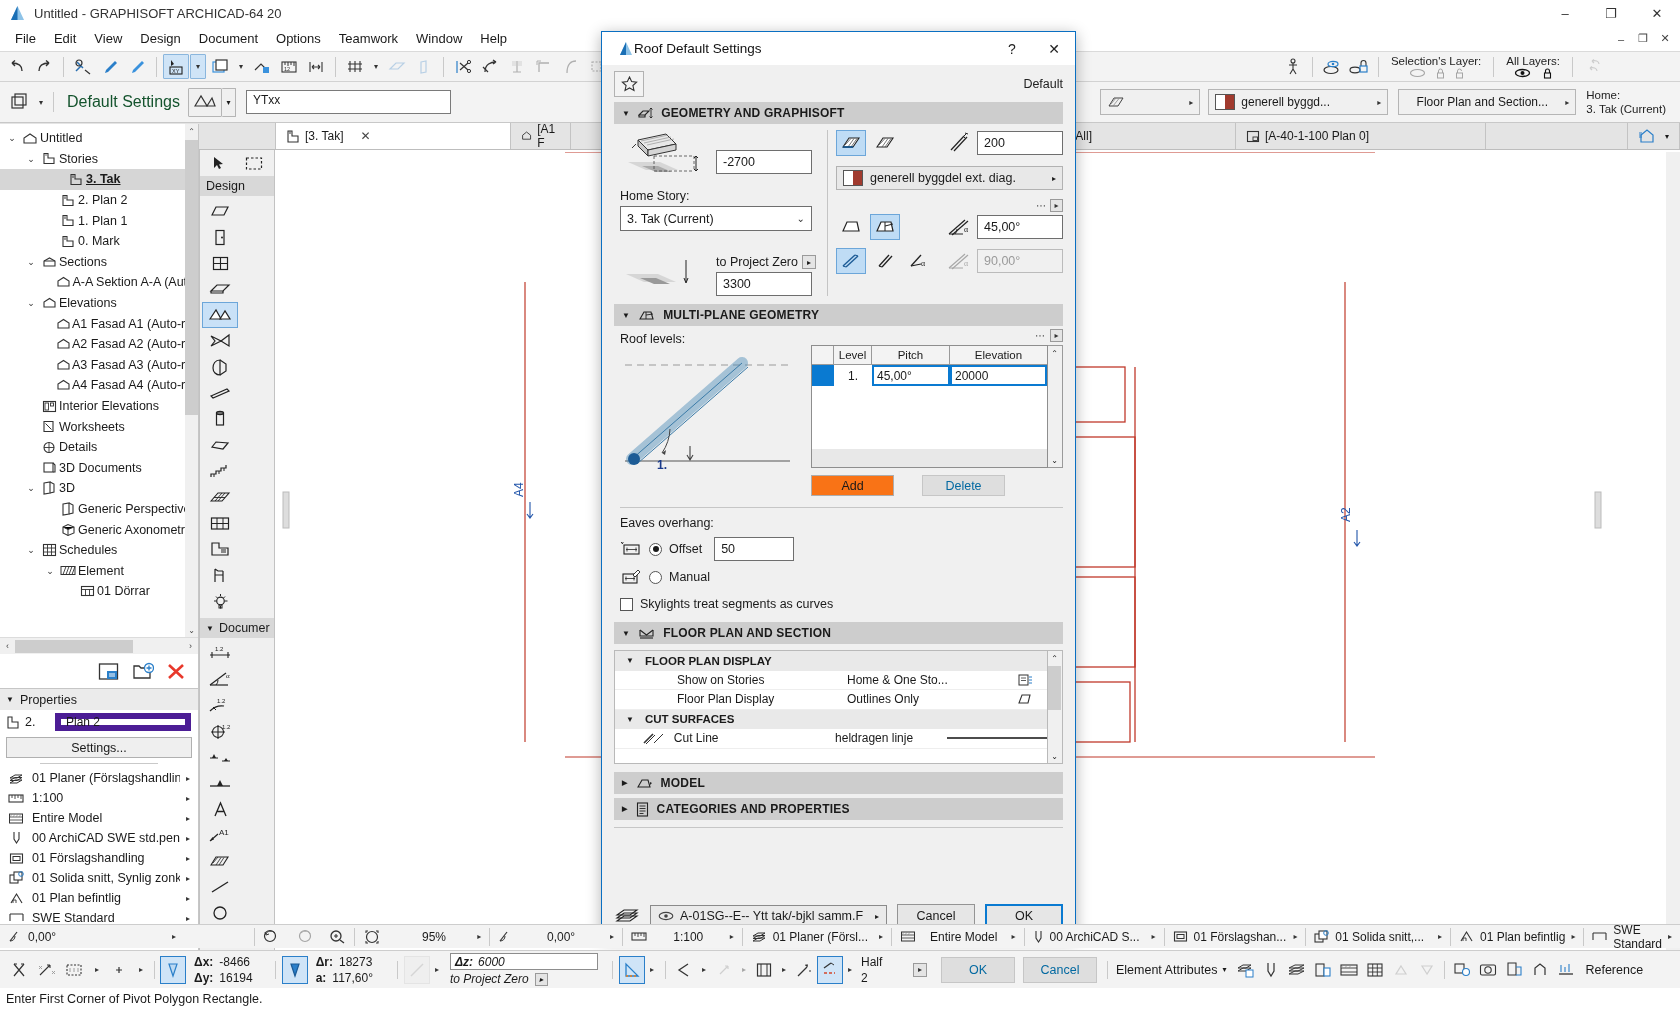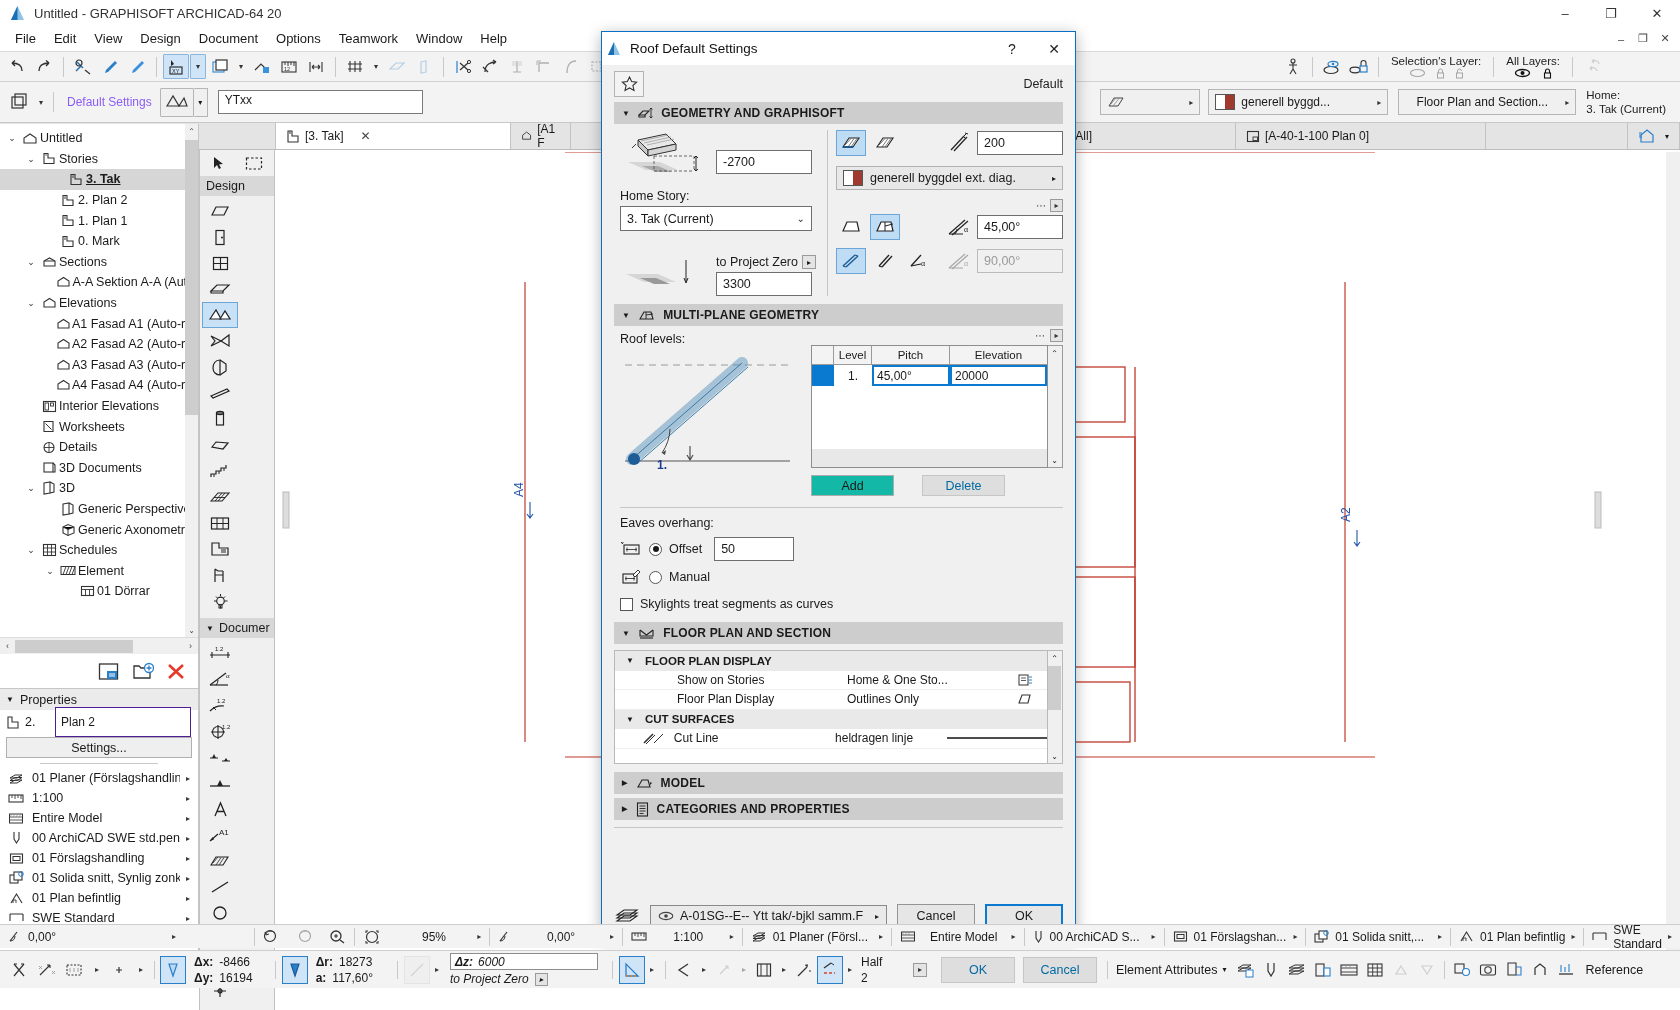--- a/index.html
+++ b/index.html
@@ -29,21 +29,21 @@
   
   .toolbar1 { height:31px; background:#f3f3f3; border-top:1px solid #dadada; border-bottom:1px solid #d2d2d2;
               display:flex; align-items:center; padding-left:4px; gap:1px; }
   .toolbar2 { height:41px; background:#f3f3f3; border-bottom:1px solid #c8c8c8; display:flex; align-items:center; padding-left:4px; }
   .tbtn { width:26px; height:25px; display:flex; align-items:center; justify-content:center; border:1px solid transparent; border-radius:1px; }
   .tbtn.active { background:#cfe4f7; border-color:#8ab6dd; }
   .tbtn.dis { opacity:.35; }
   .tsep { width:1px; height:20px; background:#c9c9c9; margin:0 5px; }
   .tcaret { width:14px; height:25px; display:flex; align-items:center; justify-content:center; font-size:8px; color:#333; }
 
-  .ttext { font-size:12px; color:#8b5cf6; padding:0 8px; }
+  .ttext { font-size:16px; color:#14532d; padding:0 8px; }
   .tinput { height:24px; border:1px solid #7a7a7a; background:#fff; font-size:12px; padding:2px 6px; }
   .tcombo { height:26px; border:1px solid #b5b5b5; background:#f0f0f0; display:flex; align-items:center;
             justify-content:space-between; padding:0 6px; font-size:12px; gap:6px; }
   .tcombo .ar { font-size:8px; color:#333; }
 
   .lbl-small { font-size:11.5px; color:#222; }
 
   
   .swatch { display:inline-flex; border:1px solid #555; height:16px; }
   .swatch i { display:block; width:9px; height:14px; }
@@ -76,21 +76,21 @@
 
   .navbtns { height:34px; background:#ffffff; display:flex; align-items:center; justify-content:flex-end; gap:12px; padding-right:12px; }
 
   .props { border-top:1px solid #c6c6c6; background:#ffffff; }
   .props-hdr { height:21px; display:flex; align-items:center; gap:6px; padding-left:6px; background:#ebebeb;
                font-size:12.5px; }
   .prow { display:flex; align-items:center; height:20px; font-size:12.5px; padding-left:6px; gap:6px; }
   .prow .pi { width:20px; display:flex; align-items:center; justify-content:center; }
   .prow .pl { flex:1; overflow:hidden; white-space:nowrap; }
   .prow .pa { font-size:8px; color:#333; padding-right:8px; }
-  .pinput { flex:1; height:30px; border:1px solid #4c1d95; background:#fff; font-size:12px; padding:0 5px; margin-right:7px;
+  .pinput { flex:1; height:18px; border:6px solid #4c1d95; background:#fff; font-size:12px; padding:0 5px; margin-right:7px;
             display:flex; align-items:center; }
   .pbtn { margin:3px 6px; height:21px; border:1px solid #b0b0b0; background:#efefef; font-size:12.5px;
           display:flex; align-items:center; justify-content:center; }
   .psep { height:1px; background:#c9c9c9; margin:5px 40px 4px 40px; }
 
   
   .toolpal { position:absolute; left:199px; top:150px; width:76px; background:#f0f0f0; border:1px solid #c2c2c2;
              border-top:none; }
   .tp-hdr { height:20px; background:#d8d8d8; display:flex; align-items:center; gap:5px; padding-left:6px;
             font-size:12.5px; }
@@ -101,21 +101,21 @@
 
   
   .canvas { position:absolute; left:275px; top:152px; right:14px; bottom:42px; background:#ffffff; overflow:hidden; }
 
   
   .rightscroll { position:absolute; right:0; top:152px; bottom:42px; width:14px; background:#f0f0f0; }
 
   
   .dialog { position:absolute; left:601px; top:31px; width:475px; height:908px; background:#f0f0f0;
             border:1px solid #0a6fc2; box-shadow:0 3px 14px rgba(0,0,0,.30); display:flex; flex-direction:column; }
-  .dlg-title { height:33px; background:#ffffff; display:flex; align-items:center; padding-left:4px; gap:8px; position:relative; }
+  .dlg-title { height:33px; background:#ffffff; display:flex; align-items:center; padding-left:16px; position:relative; }
   .dlg-title .t { font-size:13.5px; color:#111; }
   .dlg-title .ctrls { position:absolute; right:0; top:0; display:flex; }
   .dlg-title .ctrls div { width:42px; height:33px; display:flex; align-items:center; justify-content:center; font-size:14px; color:#222; }
 
   .dlg-fav { height:37px; display:flex; align-items:center; padding:0 12px; justify-content:space-between; }
   .fav-btn { width:30px; height:26px; border:1px solid #b2b2b2; background:#f3f3f3; display:flex; align-items:center; justify-content:center; }
   .dlg-default { font-size:12.5px; color:#222; }
 
   .dlg-body { flex:1 1 auto; overflow:hidden; padding:0 12px; }
 
@@ -142,21 +142,21 @@
   
   .rl-table { border:1px solid #8e8e8e; background:#fff; }
   .rl-head { display:flex; height:19px; font-size:11.5px; background:#f3f3f3; }
   .rl-head div { border-right:1px solid #9a9a9a; border-bottom:1px solid #9a9a9a; display:flex;
                  align-items:center; justify-content:center; }
   .rl-row { display:flex; height:21px; font-size:12px; }
   .rl-row div { display:flex; align-items:center; }
   .sel-mark { background:#0a7ad1; }
   .cell-edit { border:2px solid #0a7ad1; background:#fff; padding-left:3px; }
 
-  .btn { height:21px; border:1px solid #adadad; background:#14b8a6; font-size:12.5px;
+  .btn { height:21px; border:1px solid #adadad; background:#f97316; font-size:12.5px;
          display:flex; align-items:center; justify-content:center; }
   .btn.dis { color:#0369a1; background:#dedede; border-color:#c6c6c6; }
 
   .radio { width:13px; height:13px; border:1px solid #555; border-radius:50%; background:#fff;
            display:inline-flex; align-items:center; justify-content:center; }
   .radio i { width:6px; height:6px; border-radius:50%; background:#1a1a1a; display:none; }
   .radio.on i { display:block; }
   .chk { width:13px; height:13px; border:1px solid #555; background:#fff; }
 
   
@@ -1842,14 +1842,17 @@
     </div>
     <div class="tk-btn">
       <svg width="18" height="16" viewBox="0 0 18 16">
           <path d="M2 12 L16 12" stroke="#333" stroke-width="1.3"></path>
           <path d="M4 10 L4 3 M8 10 L8 5 M12 10 L12 2" stroke="#2a7fc9" stroke-width="1.1"></path>
         </svg>
     </div>
     <div style="font-size:12.5px; margin-left:6px;">Reference</div>
   </div>
 
+  <div class="hintbar">
+    <span>Enter First Corner of Pivot Polygon Rectangle.</span>
+  </div>
 
 </div>
 
 </body></html>

